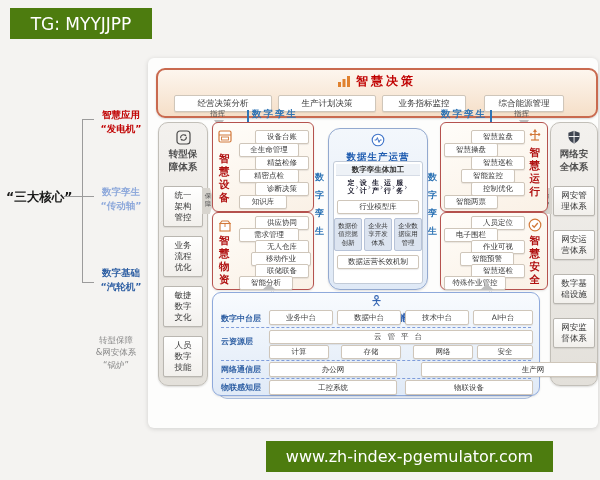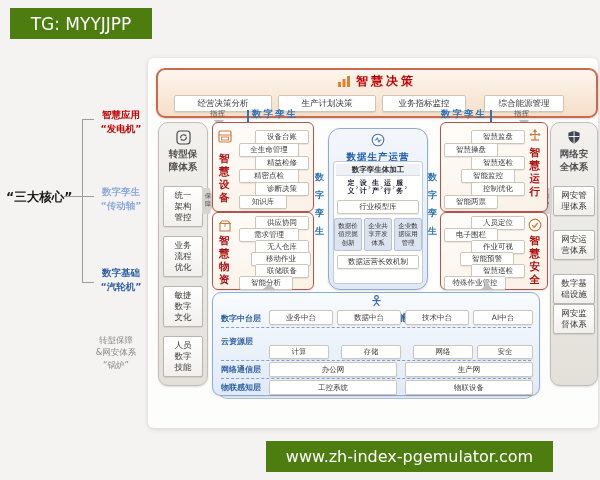--- a/index.html
+++ b/index.html
@@ -140,21 +140,21 @@
     <svg width="14" height="15" viewBox="0 0 14 15">
         <path d="M7 .8l5.6 2v3.8c0 3.4-2.4 5.6-5.6 7-3.2-1.4-5.6-3.6-5.6-7V2.8z" fill="#3f4551"></path>
         <rect x="6.6" y="1" width=".9" height="12" fill="#fff"></rect>
         <rect x="1.6" y="6" width="10.8" height=".9" fill="#fff"></rect>
       </svg>
   </span>
   <div class="coltitle" style="margin-top:3px;">网络安全体系</div>
   <div class="gitem" style="margin-top:12px;width:36px;"><span style="width:27px;">网安管理体系</span></div>
   <div class="gitem" style="margin-top:14px;width:36px;"><span style="width:27px;">网安运营体系</span></div>
   <div class="gitem" style="margin-top:14px;width:36px;"><span style="width:27px;">数字基础设施</span></div>
-  <div class="gitem" style="margin-top:0;width:36px;"><span style="width:27px;">网安监督体系</span></div>
+  <div class="gitem" style="margin-top:14px;width:36px;"><span style="width:27px;">网安监督体系</span></div>
 </div>
 <div class="abs tag left" style="left:540px;top:188px;width:12px;height:26px;">
   <span>防护</span>
 </div>
 
 <div class="abs rsec" style="left:212px;top:122px;width:100px;height:88px;">
   <span class="abs" style="left:5px;top:5px;">
     <svg width="14" height="13" viewBox="0 0 14 13">
         <rect x="1" y="1" width="12" height="11" rx="1.5" fill="#fff" stroke="#d2793a" stroke-width="1.2"></rect>
         <line x1="1" y1="5" x2="13" y2="5" stroke="#d2793a" stroke-width="1"></line>
@@ -279,27 +279,28 @@
   </div>
 
   <div class="abs blab" style="left:8px;top:20px;">数字中台层</div>
   <div class="abs chip sm" style="left:56px;top:17px;width:62px;height:13px;">业务中台</div>
   <div class="abs chip sm" style="left:124px;top:17px;width:62px;height:13px;">数据中台</div>
   <div class="abs chip sm" style="left:192px;top:17px;width:62px;height:13px;">技术中台</div>
   <div class="abs chip sm" style="left:260px;top:17px;width:58px;height:13px;">AI中台</div>
   <div class="abs dash" style="left:8px;right:8px;top:34px;"></div>
 
   <div class="abs blab" style="left:8px;top:43px;">云资源层</div>
+  <div class="abs chip sm" style="left:56px;top:37px;width:262px;height:12px;letter-spacing:6px;">云管平台</div>
   <div class="abs chip sm" style="left:56px;top:52px;width:58px;height:12px;">计算</div>
   <div class="abs chip sm" style="left:128px;top:52px;width:58px;height:12px;">存储</div>
   <div class="abs chip sm" style="left:200px;top:52px;width:58px;height:12px;">网络</div>
   <div class="abs chip sm" style="left:264px;top:52px;width:54px;height:12px;">安全</div>
   <div class="abs dash" style="left:8px;right:8px;top:67px;"></div>
 
   <div class="abs blab" style="left:8px;top:71px;">网络通信层</div>
   <div class="abs chip sm" style="left:56px;top:69px;width:126px;height:13px;">办公网</div>
-  <div class="abs chip sm" style="left:192px;top:69px;width:126px;height:13px;">生产网</div>
+  <div class="abs chip sm" style="left:208px;top:69px;width:126px;height:13px;padding-left:48px;">生产网</div>
   <div class="abs dash" style="left:8px;right:8px;top:85px;"></div>
 
   <div class="abs blab" style="left:8px;top:89px;">物联感知层</div>
   <div class="abs chip sm" style="left:56px;top:87px;width:126px;height:13px;">工控系统</div>
   <div class="abs chip sm" style="left:192px;top:87px;width:126px;height:13px;">物联设备</div>
 </div>
 
 </body></html>

